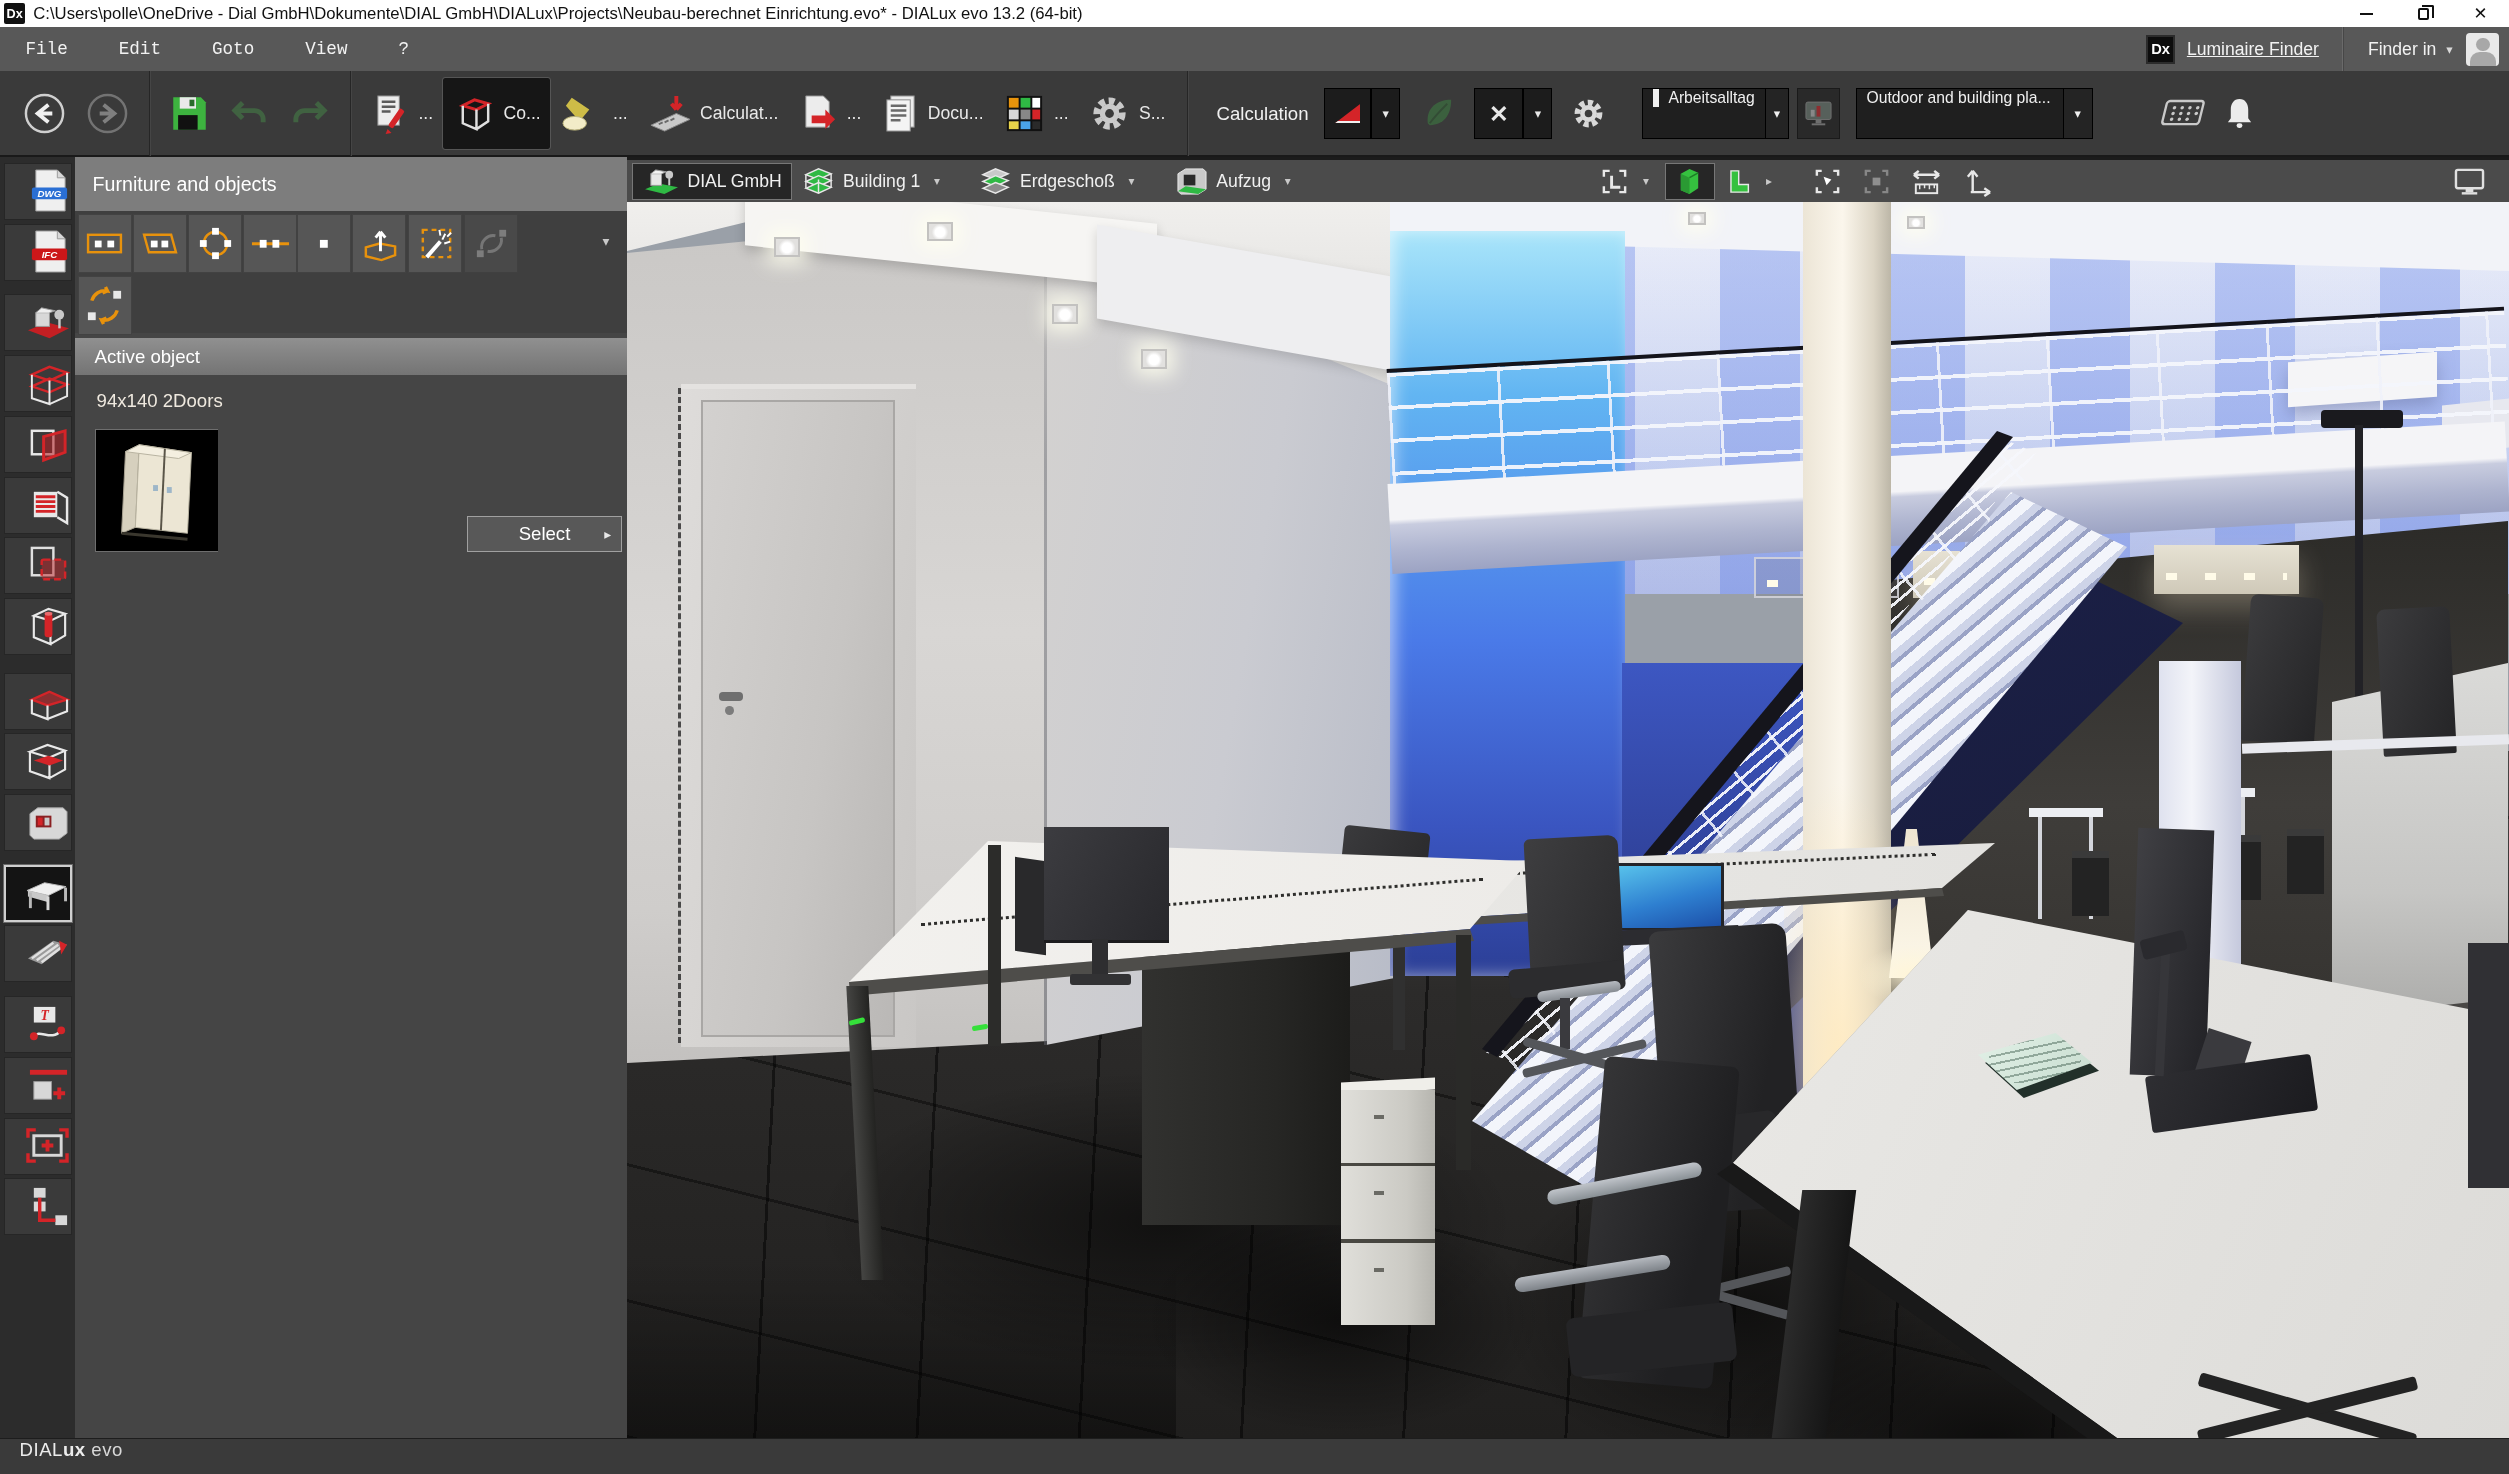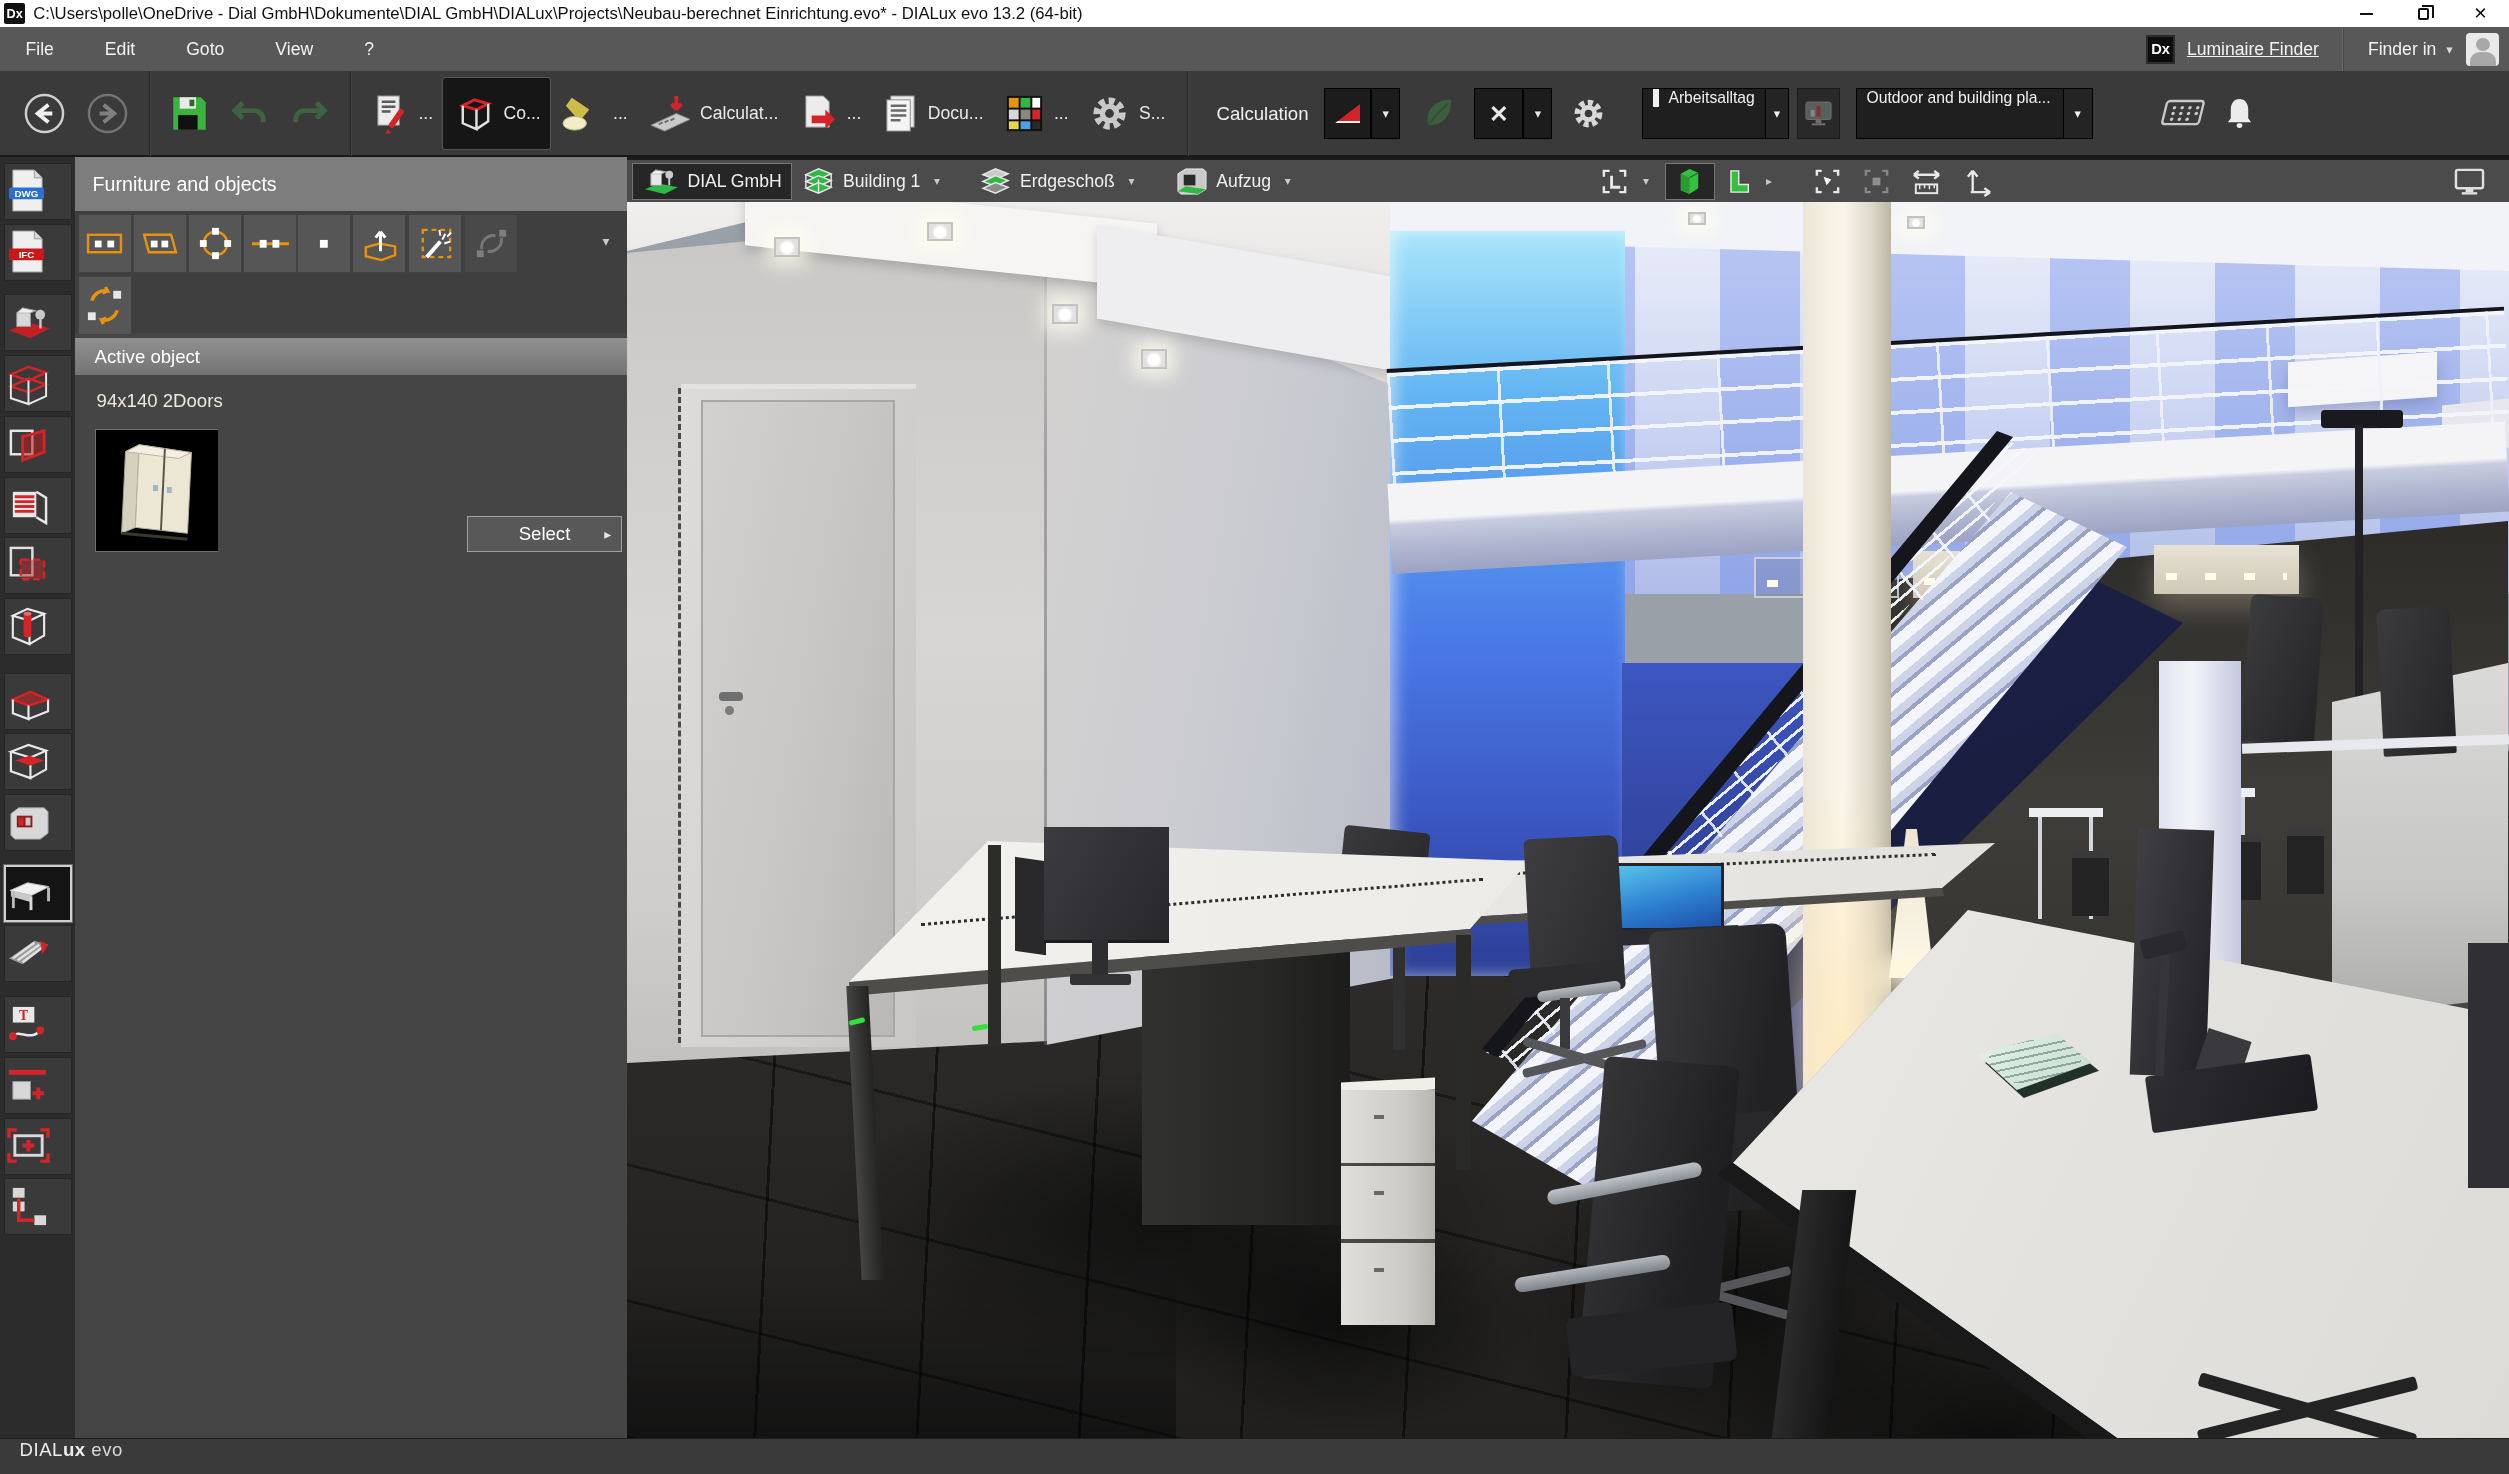--- a/index.html
+++ b/index.html
@@ -17,21 +17,21 @@
   .wc { width:57px; height:100%; display:flex; align-items:center; justify-content:center; color:#111; }
   .wc-min-bar { width:13.7px; height:2px; background:#111; }
   .wc-rest { width:11.8px; height:11.8px; border:2px solid #111; border-radius:2px; position:relative; }
   .wc-rest::before { content:""; position:absolute; left:2px; top:-4.9px; width:10.8px; height:10.8px;
     border:2px solid #111; border-left:none; border-bottom:none; border-radius:0 2px 0 0; }
   .wc-close { font-size:16.7px; }
 
   
   #menubar { position:absolute; left:0; top:27.4px; width:2509px; height:44px; background:#585858;
     display:flex; align-items:center; color:#f2f2f2; font-size:17.6px; }
-  .menu-item { padding:0 25.5px; height:100%; display:flex; align-items:center; }
+  .menu-item { padding:0 25.5px; height:100%; display:flex; align-items:center;font-family:Liberation Mono, monospace; }
   #menubar-right { margin-left:auto; display:flex; align-items:center; height:100%; }
   #dx-badge { width:29px; height:29px; background:#0d0d0d; color:#fff; font-size:14.7px; font-weight:bold;
     display:flex; align-items:center; justify-content:center; border:2px solid #2c2c2c; }
   #luminaire-finder { margin:0 23.5px 0 11.8px;text-decoration:underline; }
   #menubar-sep { width:2px; height:44px; background:#474747; border-left:1px solid #6a6a6a; }
   #logged-in { margin:0 9.8px 0 23.5px; }
   .caret-sm { font-size:12.7px; color:#d8d8d8; margin-right:13.7px; }
   #avatar { width:33px; height:33px; border-radius:3.9px; background:#e9e9e9; margin-right:9.8px;
     position:relative; overflow:hidden; }
   #avatar::before { content:""; position:absolute; left:9.8px; top:4.9px; width:13.7px; height:13.7px;
@@ -56,21 +56,21 @@
   .combo { background:#1f1f1f; border:1px solid #000; height:51px; display:flex; align-items:flex-start;
     color:#f0f0f0; font-size:15.7px; }
   .combo .cval { padding:0 9.8px; white-space:nowrap; }
   .combo .ccaret { width:29px; height:100%; border-left:1px solid #000; display:flex;
     align-items:center; justify-content:center; font-size:12.7px; background:#242424; }
   .combo .cbar { width:6.9px; height:17.6px; background:#f0f0f0; margin-left:9.8px; }
 
   
   #rail { position:absolute; left:0; top:157px; width:75px; height:1281px; background:#2c2c2c; }
   .rail-item { position:absolute; left:3.9px; width:68px; height:57px; background:#3a3a3a;
-    border:1px solid #262626; display:flex; align-items:center; justify-content:flex-start; }
+    border:1px solid #262626; display:flex; align-items:center; justify-content:flex-end;font-style:italic; }
   .rail-item.active { background:#141414; border:2px solid #cfcfcf; outline:1px solid #6a6a6a; }
 
   #panel { position:absolute; left:75px; top:157px; width:552px; height:1281px; background:#454545; }
   #panel-header { position:absolute; left:0; top:0; width:552px; height:54px; background:#7d7d7d;
     color:#fff; font-size:19.6px; display:flex; align-items:center; padding-left:17.6px; }
   #tool-row { position:absolute; left:0; top:54px; width:552px; height:122px; background:#3f3f3f; }
   .tool-tile { position:absolute; top:2.9px; width:54px; height:59px; background:#565656;
     border:1px solid #424242; display:flex; align-items:center; justify-content:center; }
   .tool-tile.row2 { top:65px; }
   #tool-caret { position:absolute; right:17.6px; top:21.6px; color:#c9c9c9; font-size:13.7px; }

